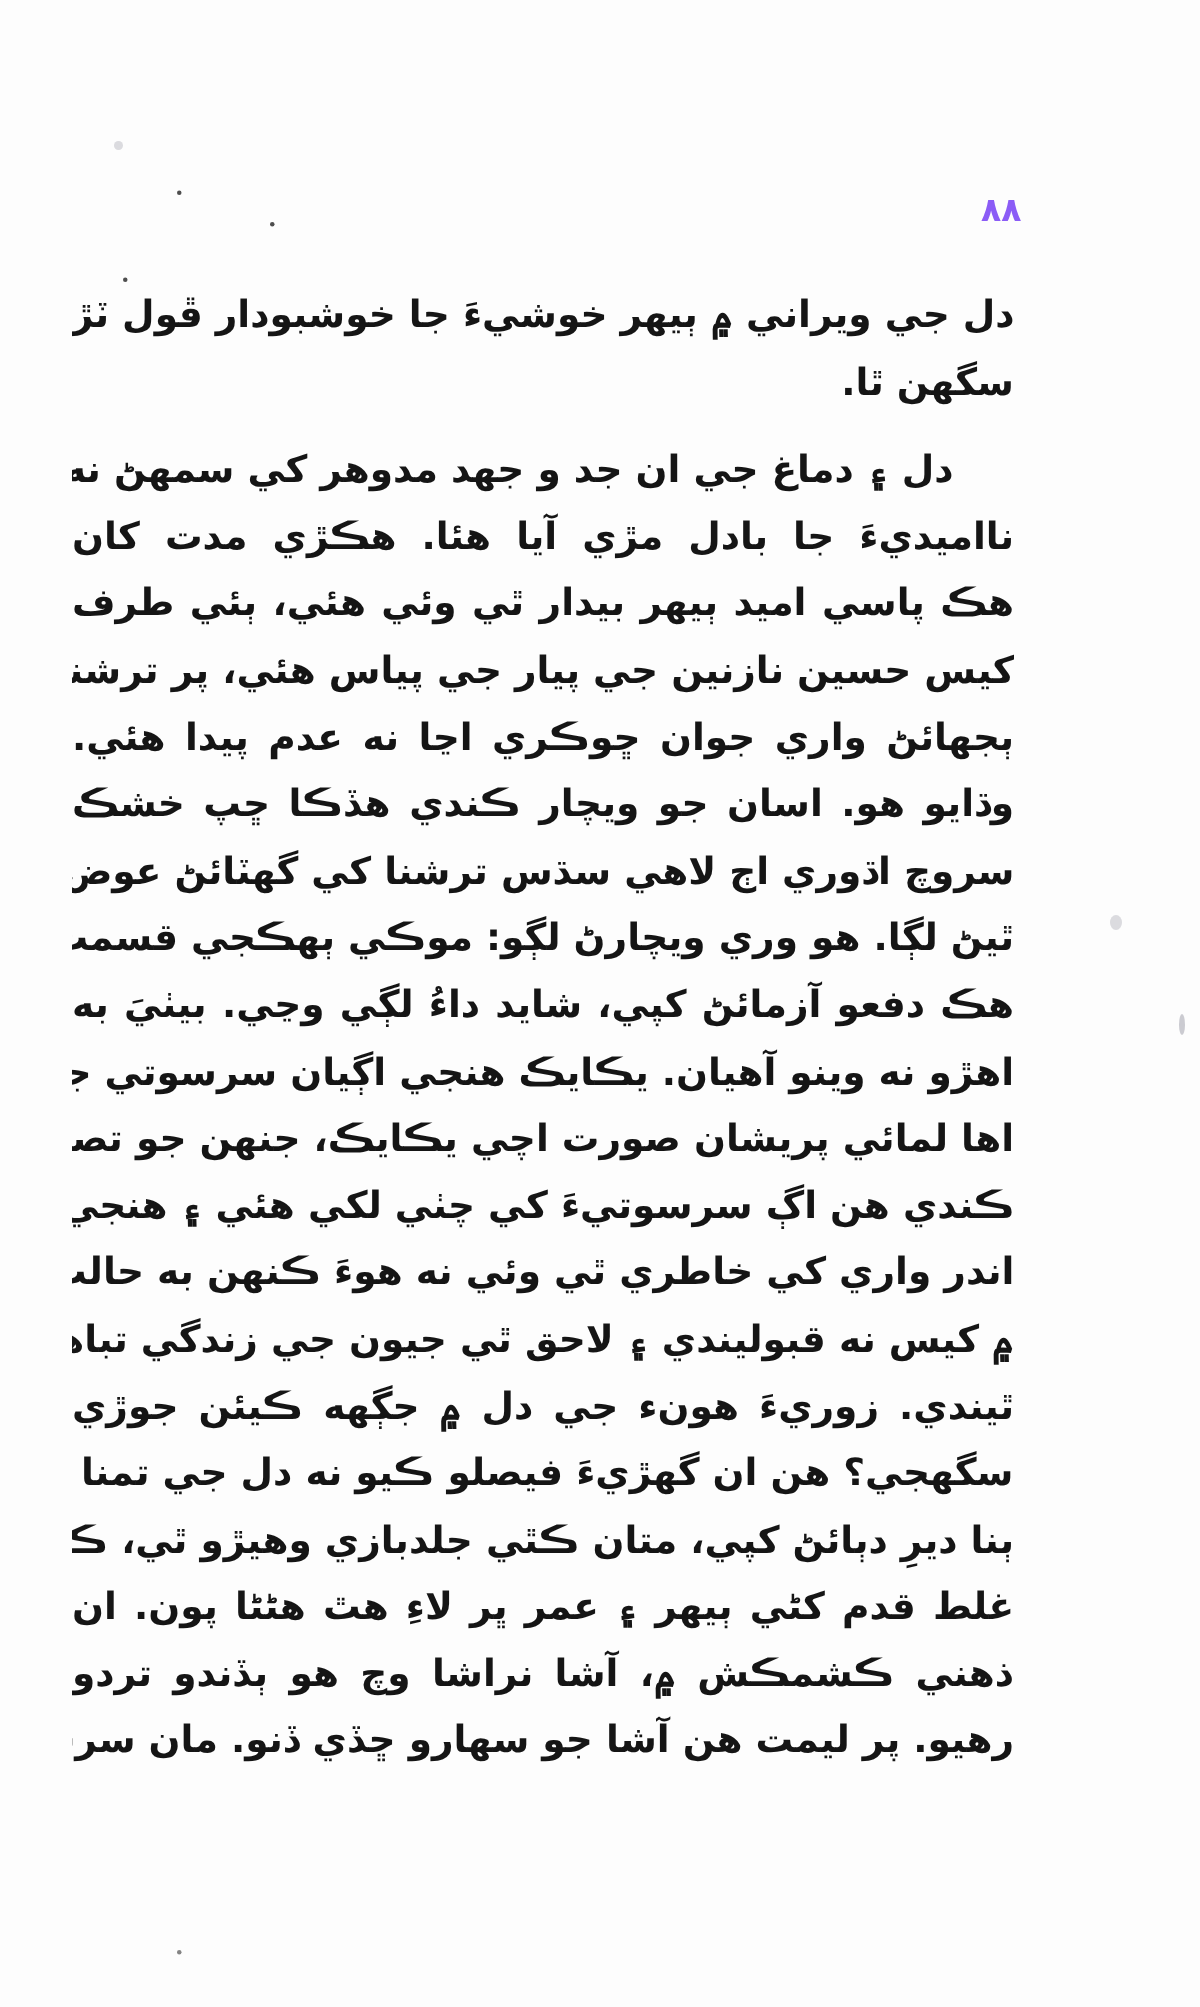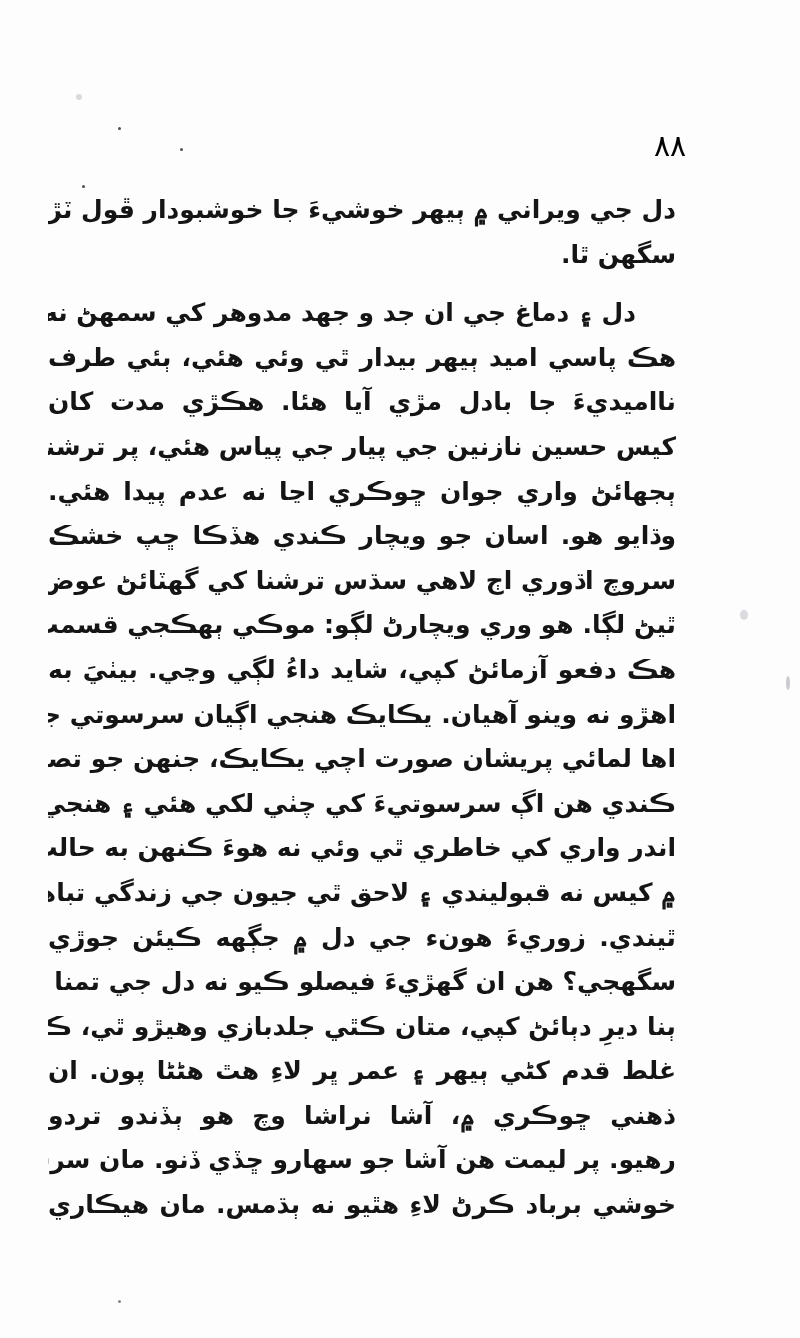--- a/index.html
+++ b/index.html
@@ -19,25 +19,25 @@
     .speckle {
       position: absolute;
       border-radius: 50%;
       background: #9a9aa6;
       opacity: 0.35;
     }
     .page-number {
       position: absolute;
       top: 128px;
       left: 654px;
-      font-size: 30px;
-      font-weight: normal;
+      font-size: 22px;
+      font-weight: bold;
       direction: rtl;
       letter-spacing: 1px;
-      color: #000000;
+      color: #8b5cf6;
     }
     .text-block {
       position: absolute;
       top: 188px;
       left: 48px;
       width: 628px;
       direction: rtl;
       text-align: justify;
     }
     .line {
@@ -78,35 +78,34 @@
 <div class="text-block">
 
   <div>
     <span class="line">دل جي ويراني ۾ ٻيهر خوشيءَ جا خوشبودار ڦول ٽڙي</span>
     <span class="line short">سگهن ٿا.</span>
   </div>
   <div class="para-gap"></div>
 
   <div>
     <span class="line indent">دل ۽ دماغ جي ان جد و جهد مدوهر کي سمهڻ نه ڏنو.</span>
+    <span class="line">نااميديءَ جا بادل مڙي آيا هئا. هڪڙي مدت کان</span>
     <span class="line">هڪ پاسي اميد ٻيهر بيدار ٿي وئي هئي، ٻئي طرف</span>
-    <span class="line">نااميديءَ جا بادل مڙي آيا هئا. هڪڙي مدت کان</span>
     <span class="line">کيس حسين نازنين جي پيار جي پياس هئي، پر ترشنا</span>
     <span class="line">ٻجهائڻ واري جوان ڇوڪري اڃا نه عدم پيدا هئي.</span>
     <span class="line">وڌايو هو. اسان جو ويچار ڪندي هڏڪا ڇپ خشڪ</span>
     <span class="line">سروچ اڌوري اڄ لاهي سڌس ترشنا کي گهٽائڻ عوض</span>
     <span class="line">ٿيڻ لڳا. هو وري ويچارڻ لڳو: موڪي ٻهڪجي قسمت</span>
     <span class="line">هڪ دفعو آزمائڻ کپي، شايد داءُ لڳي وڃي. بيٺيَ به</span>
     <span class="line">اهڙو نه وينو آهيان. يڪايڪ هنجي اڳيان سرسوتي جي</span>
     <span class="line">اها لمائي پريشان صورت اچي يڪايڪ، جنهن جو تصور</span>
     <span class="line">ڪندي هن اڳ سرسوتيءَ کي چٺي لکي هئي ۽ هنجي</span>
     <span class="line">اندر واري کي خاطري ٿي وئي نه هوءَ ڪنهن به حالت</span>
     <span class="line">۾ کيس نه قبوليندي ۽ لاحق ٿي جيون جي زندگي تباهه</span>
     <span class="line">ٿيندي. زوريءَ هونء جي دل ۾ جڳهه ڪيئن جوڙي</span>
     <span class="line">سگهجي؟ هن ان گهڙيءَ فيصلو ڪيو نه دل جي تمنا جو گلو</span>
     <span class="line">ٻنا ديرِ دٻائڻ کپي، متان ڪٿي جلدبازي وهيڙو ٿي، ڪو</span>
     <span class="line">غلط قدم کڻي ٻيهر ۽ عمر ڀر لاءِ هٿ هڻڻا پون. ان</span>
-    <span class="line">ذهني ڇوڪري ۾، آشا نراشا وچ هو ٻڏندو تردو</span>
+    <span class="line">ذهني ڪشمڪش ۾، آشا نراشا وچ هو ٻڏندو تردو</span>
     <span class="line">رهيو. پر ليمت هن آشا جو سهارو ڇڏي ڏنو. مان سرسوتي جي</span>
-    <span class="line">خوشي برباد ڪرڻ لاءِ هٿيو نه ٻڌمس. مان هيڪاري</span>
     <span class="line short"></span>
   </div>
 </div>
 
 </body></html>

